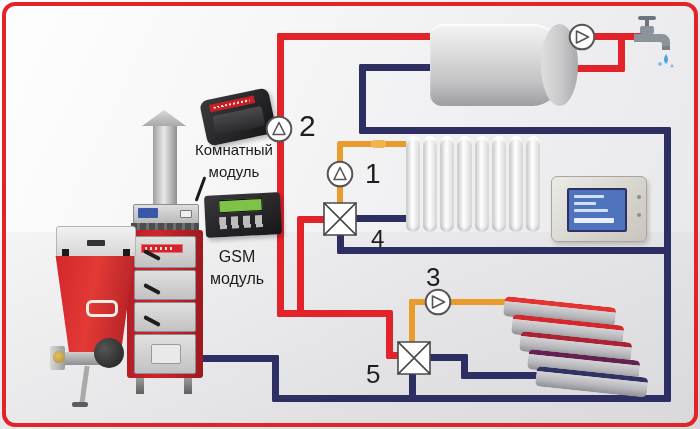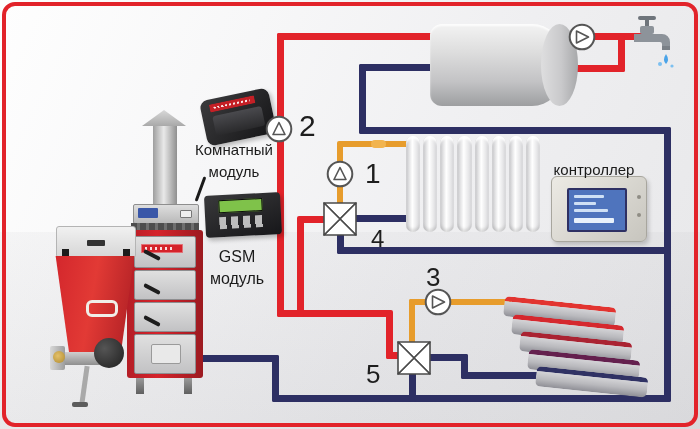--- a/index.html
+++ b/index.html
@@ -222,21 +222,21 @@
       <span class="tag"></span>
       <span class="det"></span>
     </div>
   <div class="lbl lbl-inet"><span>Комнатный</span><br><span>модуль</span></div>
   <div class="antenna"></div>
   <div class="gsm">
       <span class="scr"></span>
       <span class="keys"></span>
     </div>
   <div class="lbl lbl-gsm"><span>GSM</span><br><span>модуль</span></div>
-  <div class="lbl lbl-room"><br><span>контроллер</span></div>
+  <div class="lbl lbl-room"><br></div>
   <div class="roomctrl">
     <div class="scr">
         <i class="l1"></i>
         <i class="l2"></i>
         <i class="l3"></i>
         <i class="l4"></i>
       </div>
     <span class="screw"></span>
   </div>
 

